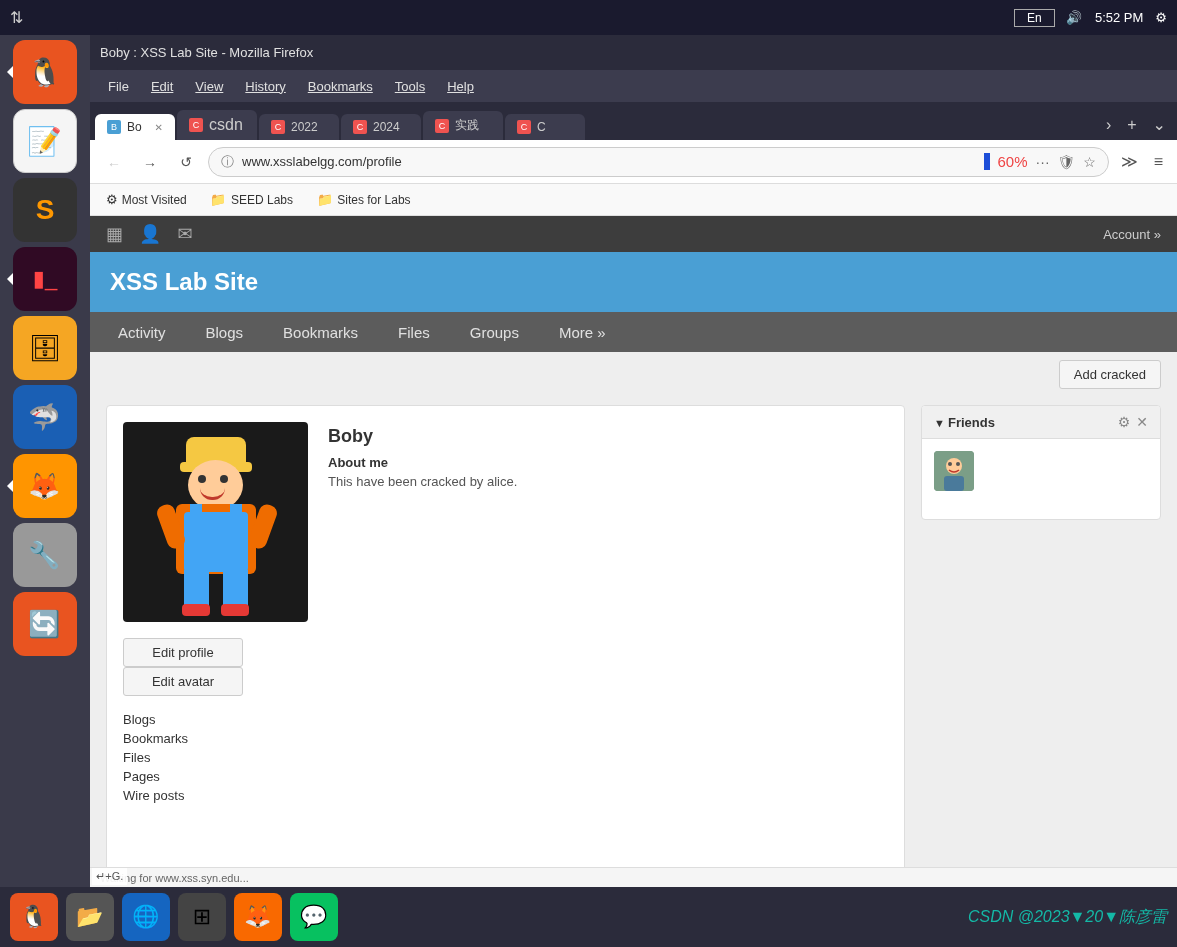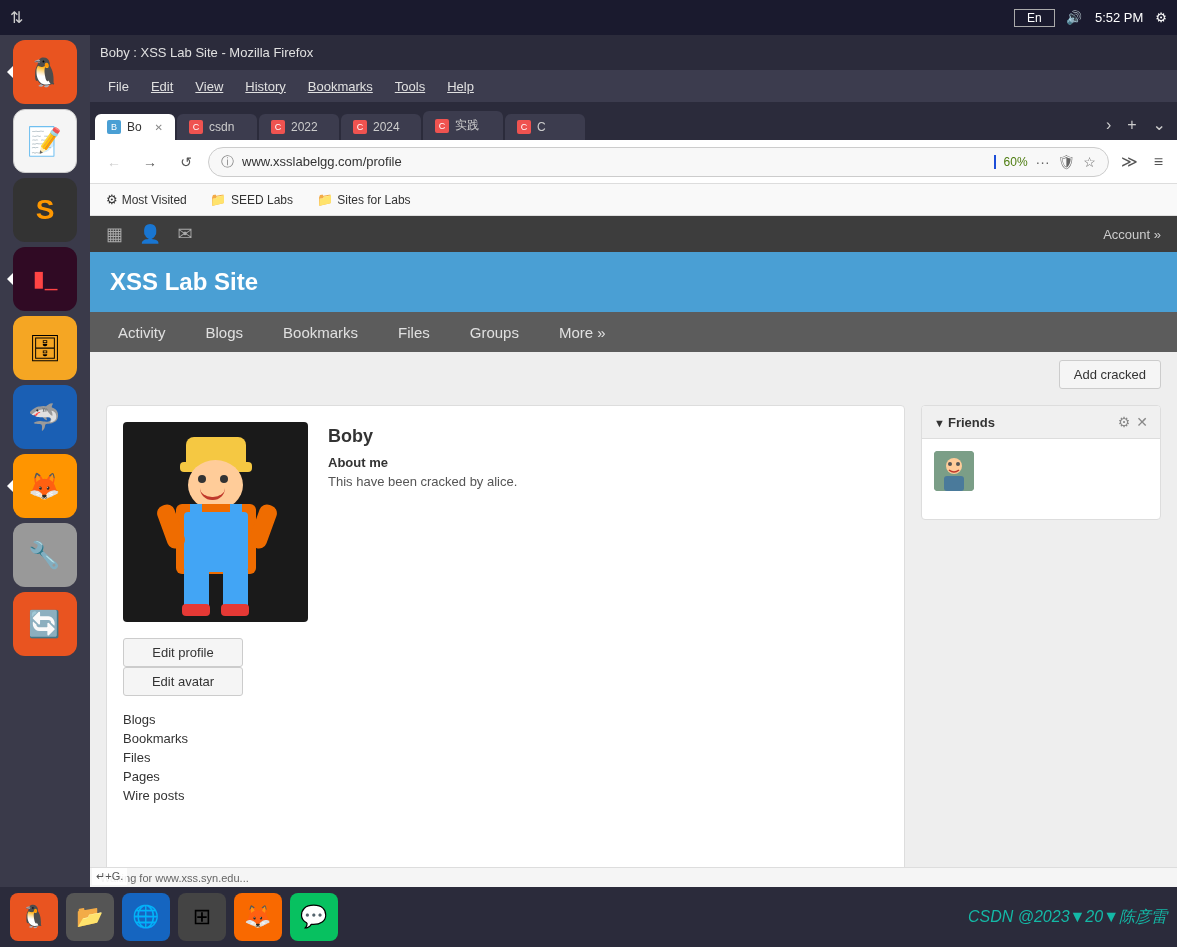--- a/index.html
+++ b/index.html
@@ -92,22 +92,22 @@
       font-size: 14px; color: #555;
     }
     .nav-btn.disabled { color: #ccc; cursor: default; }
     .url-bar {
       flex: 1; height: 30px; border: 1px solid #ccc; border-radius: 15px;
       padding: 0 12px; font-size: 13px; color: #333; background: #f8f8f8;
       display: flex; align-items: center; gap: 8px;
     }
     .url-text { flex: 1; font-size: 13px; color: #333; }
     .zoom-badge {
-      background: transparent; border: none; font-size: 12px; color: #4d7c0f;
-      border-left: 2px solid #1d4ed8; padding-left: 8px;
+      background: transparent; border: none; font-size: 15px; color: #ef4444;
+      border-left: 6px solid #1d4ed8; padding-left: 8px;
     }
     .url-action-icon { font-size: 14px; color: #666; cursor: pointer; }
     .address-right-btn { font-size: 16px; color: #555; cursor: pointer; padding: 4px; }
 
     
     .bookmarks-bar {
       background: #f9f9f9; height: 32px; display: flex; align-items: center;
       padding: 0 10px; gap: 12px; flex-shrink: 0; border-bottom: 1px solid #e0e0e0;
       font-size: 12px;
     }
@@ -346,21 +346,21 @@
         <span style="font-size:9px;color:white;">B</span>
       </div>
       <span style="font-size:12px;color:#333;">Bo</span>
       <span class="tab-close">✕</span>
     </div>
 
     <div class="tab inactive">
       <div class="tab-favicon" style="background:#ef5350;display:flex;align-items:center;justify-content:center;">
           <span style="font-size:9px;color:white;">C</span>
         </div>
-      <span style="font-size:12px;">csdn</span>
+      <span style="font-size:16px;">csdn</span>
     </div>
     <div class="tab inactive">
       <div class="tab-favicon" style="background:#ef5350;display:flex;align-items:center;justify-content:center;">
           <span style="font-size:9px;color:white;">C</span>
         </div>
       <span style="font-size:12px;">2022</span>
     </div>
     <div class="tab inactive">
       <div class="tab-favicon" style="background:#ef5350;display:flex;align-items:center;justify-content:center;">
           <span style="font-size:9px;color:white;">C</span>

